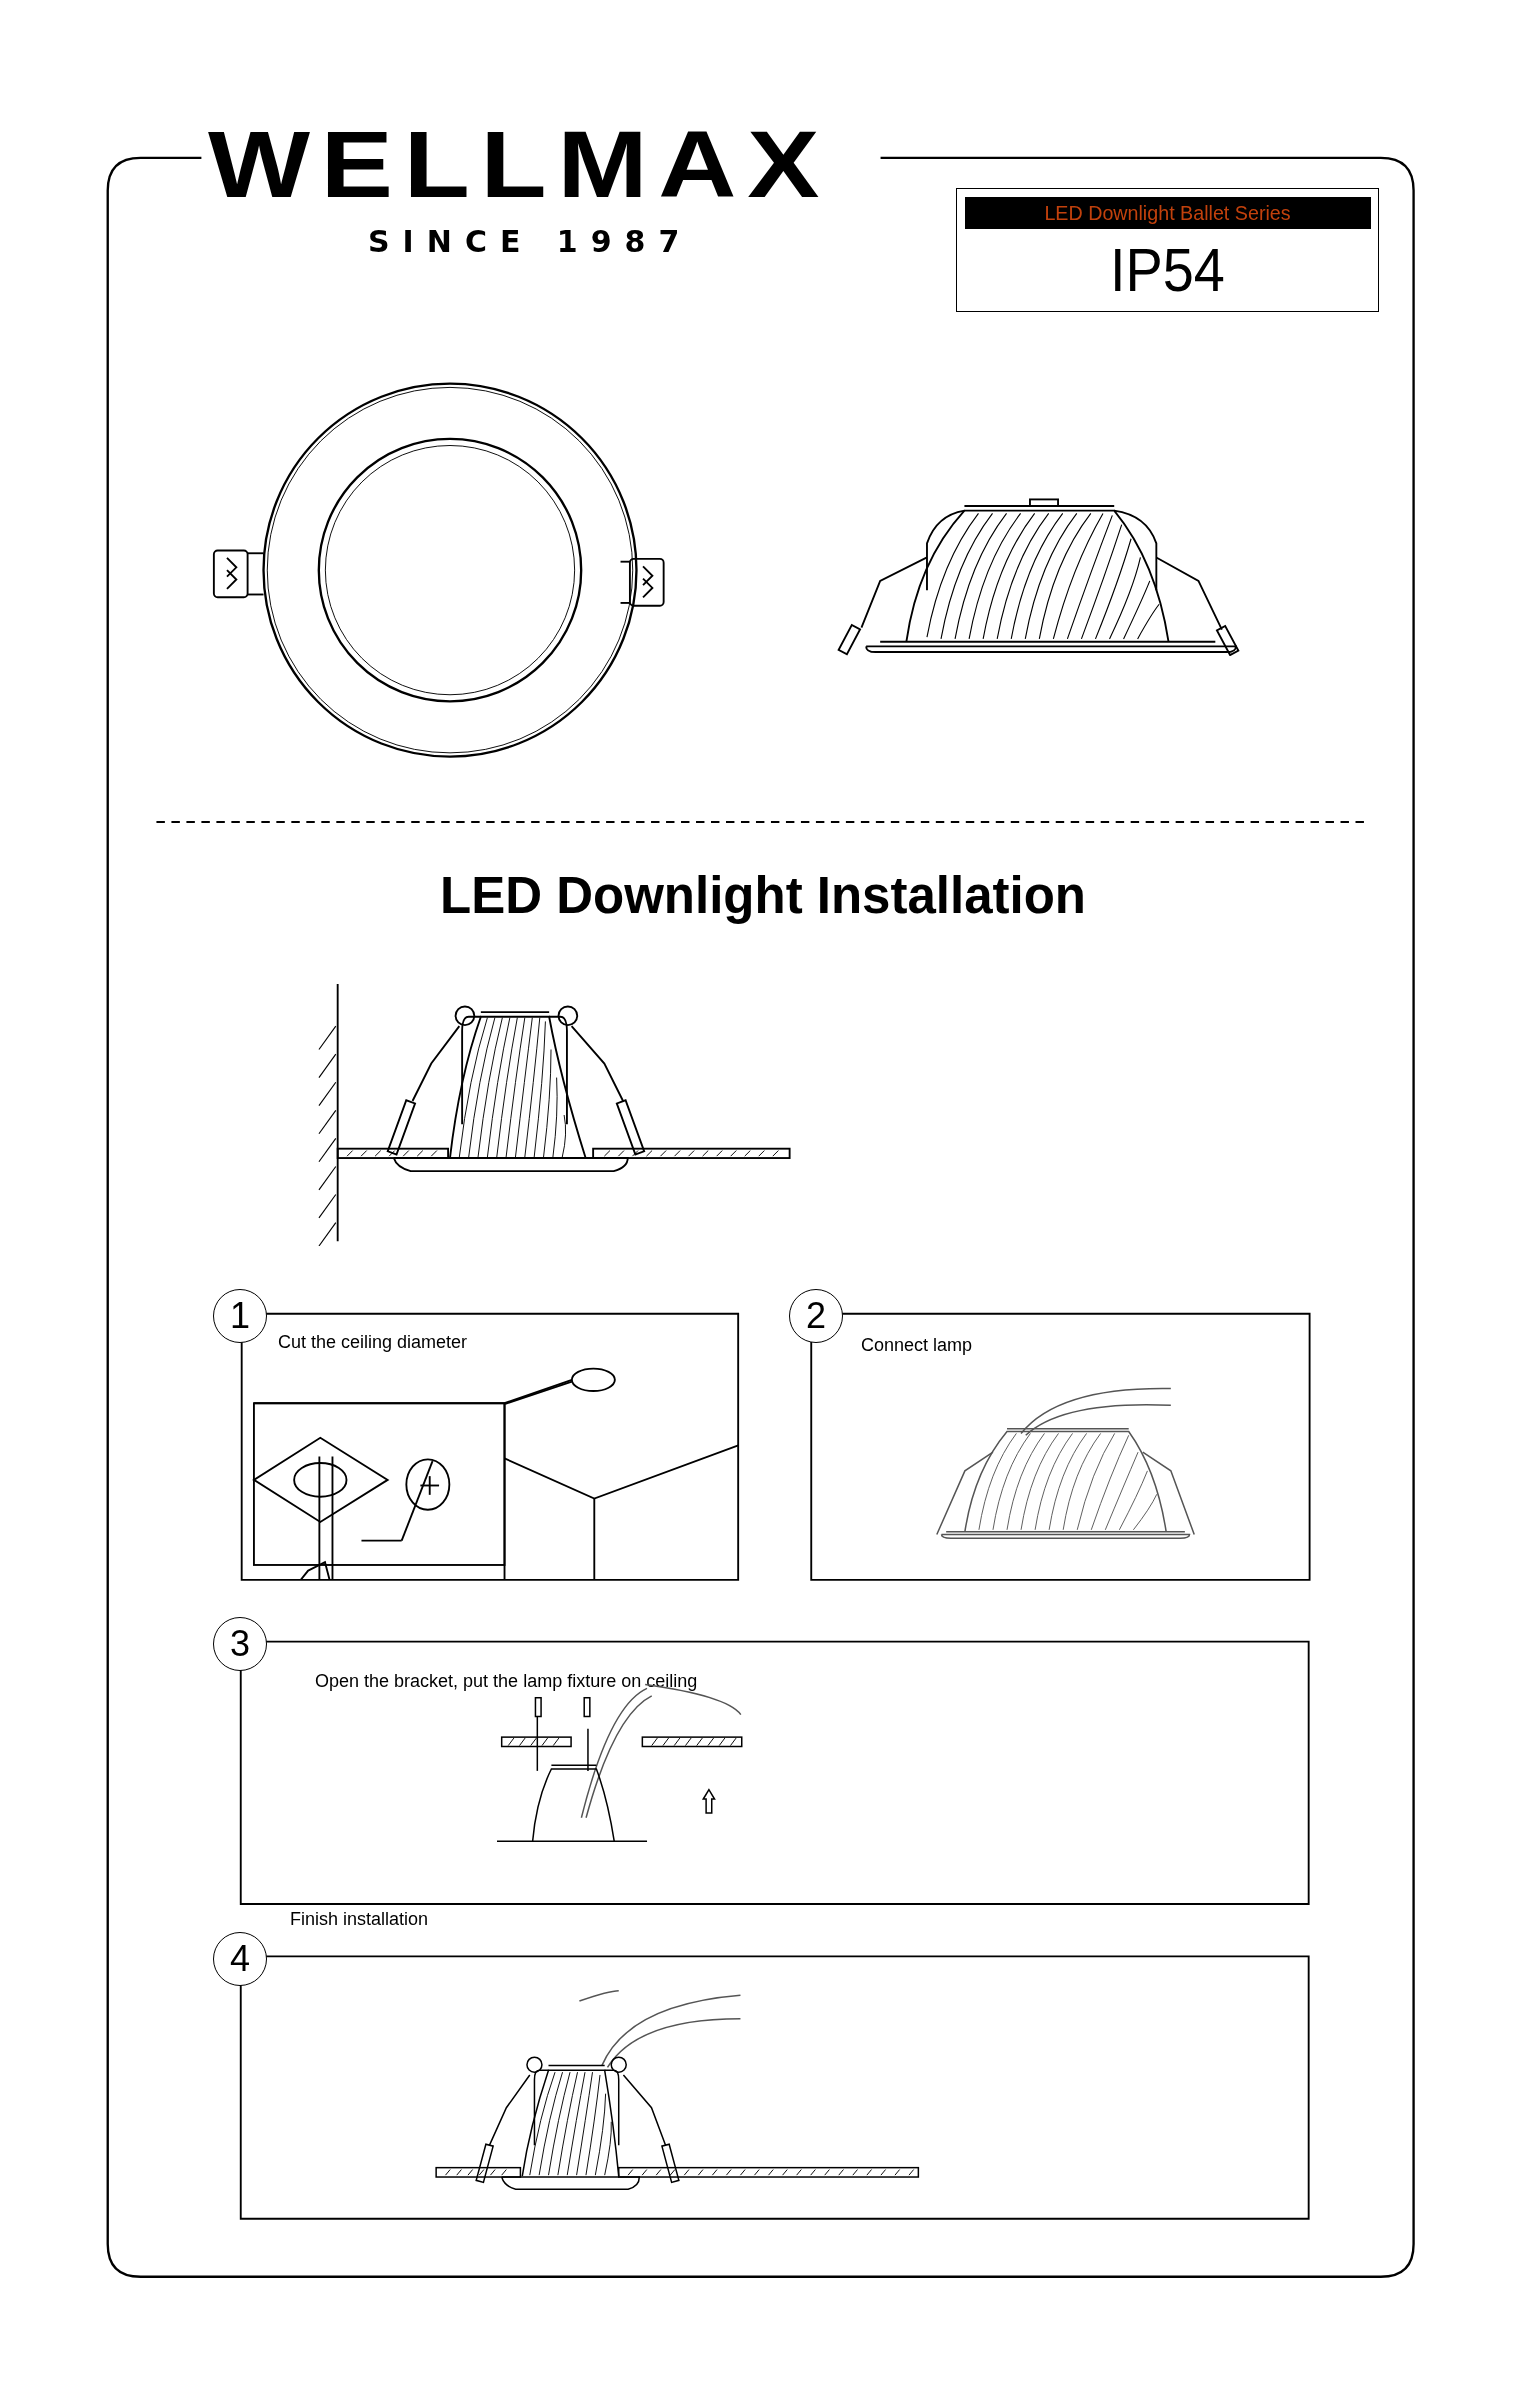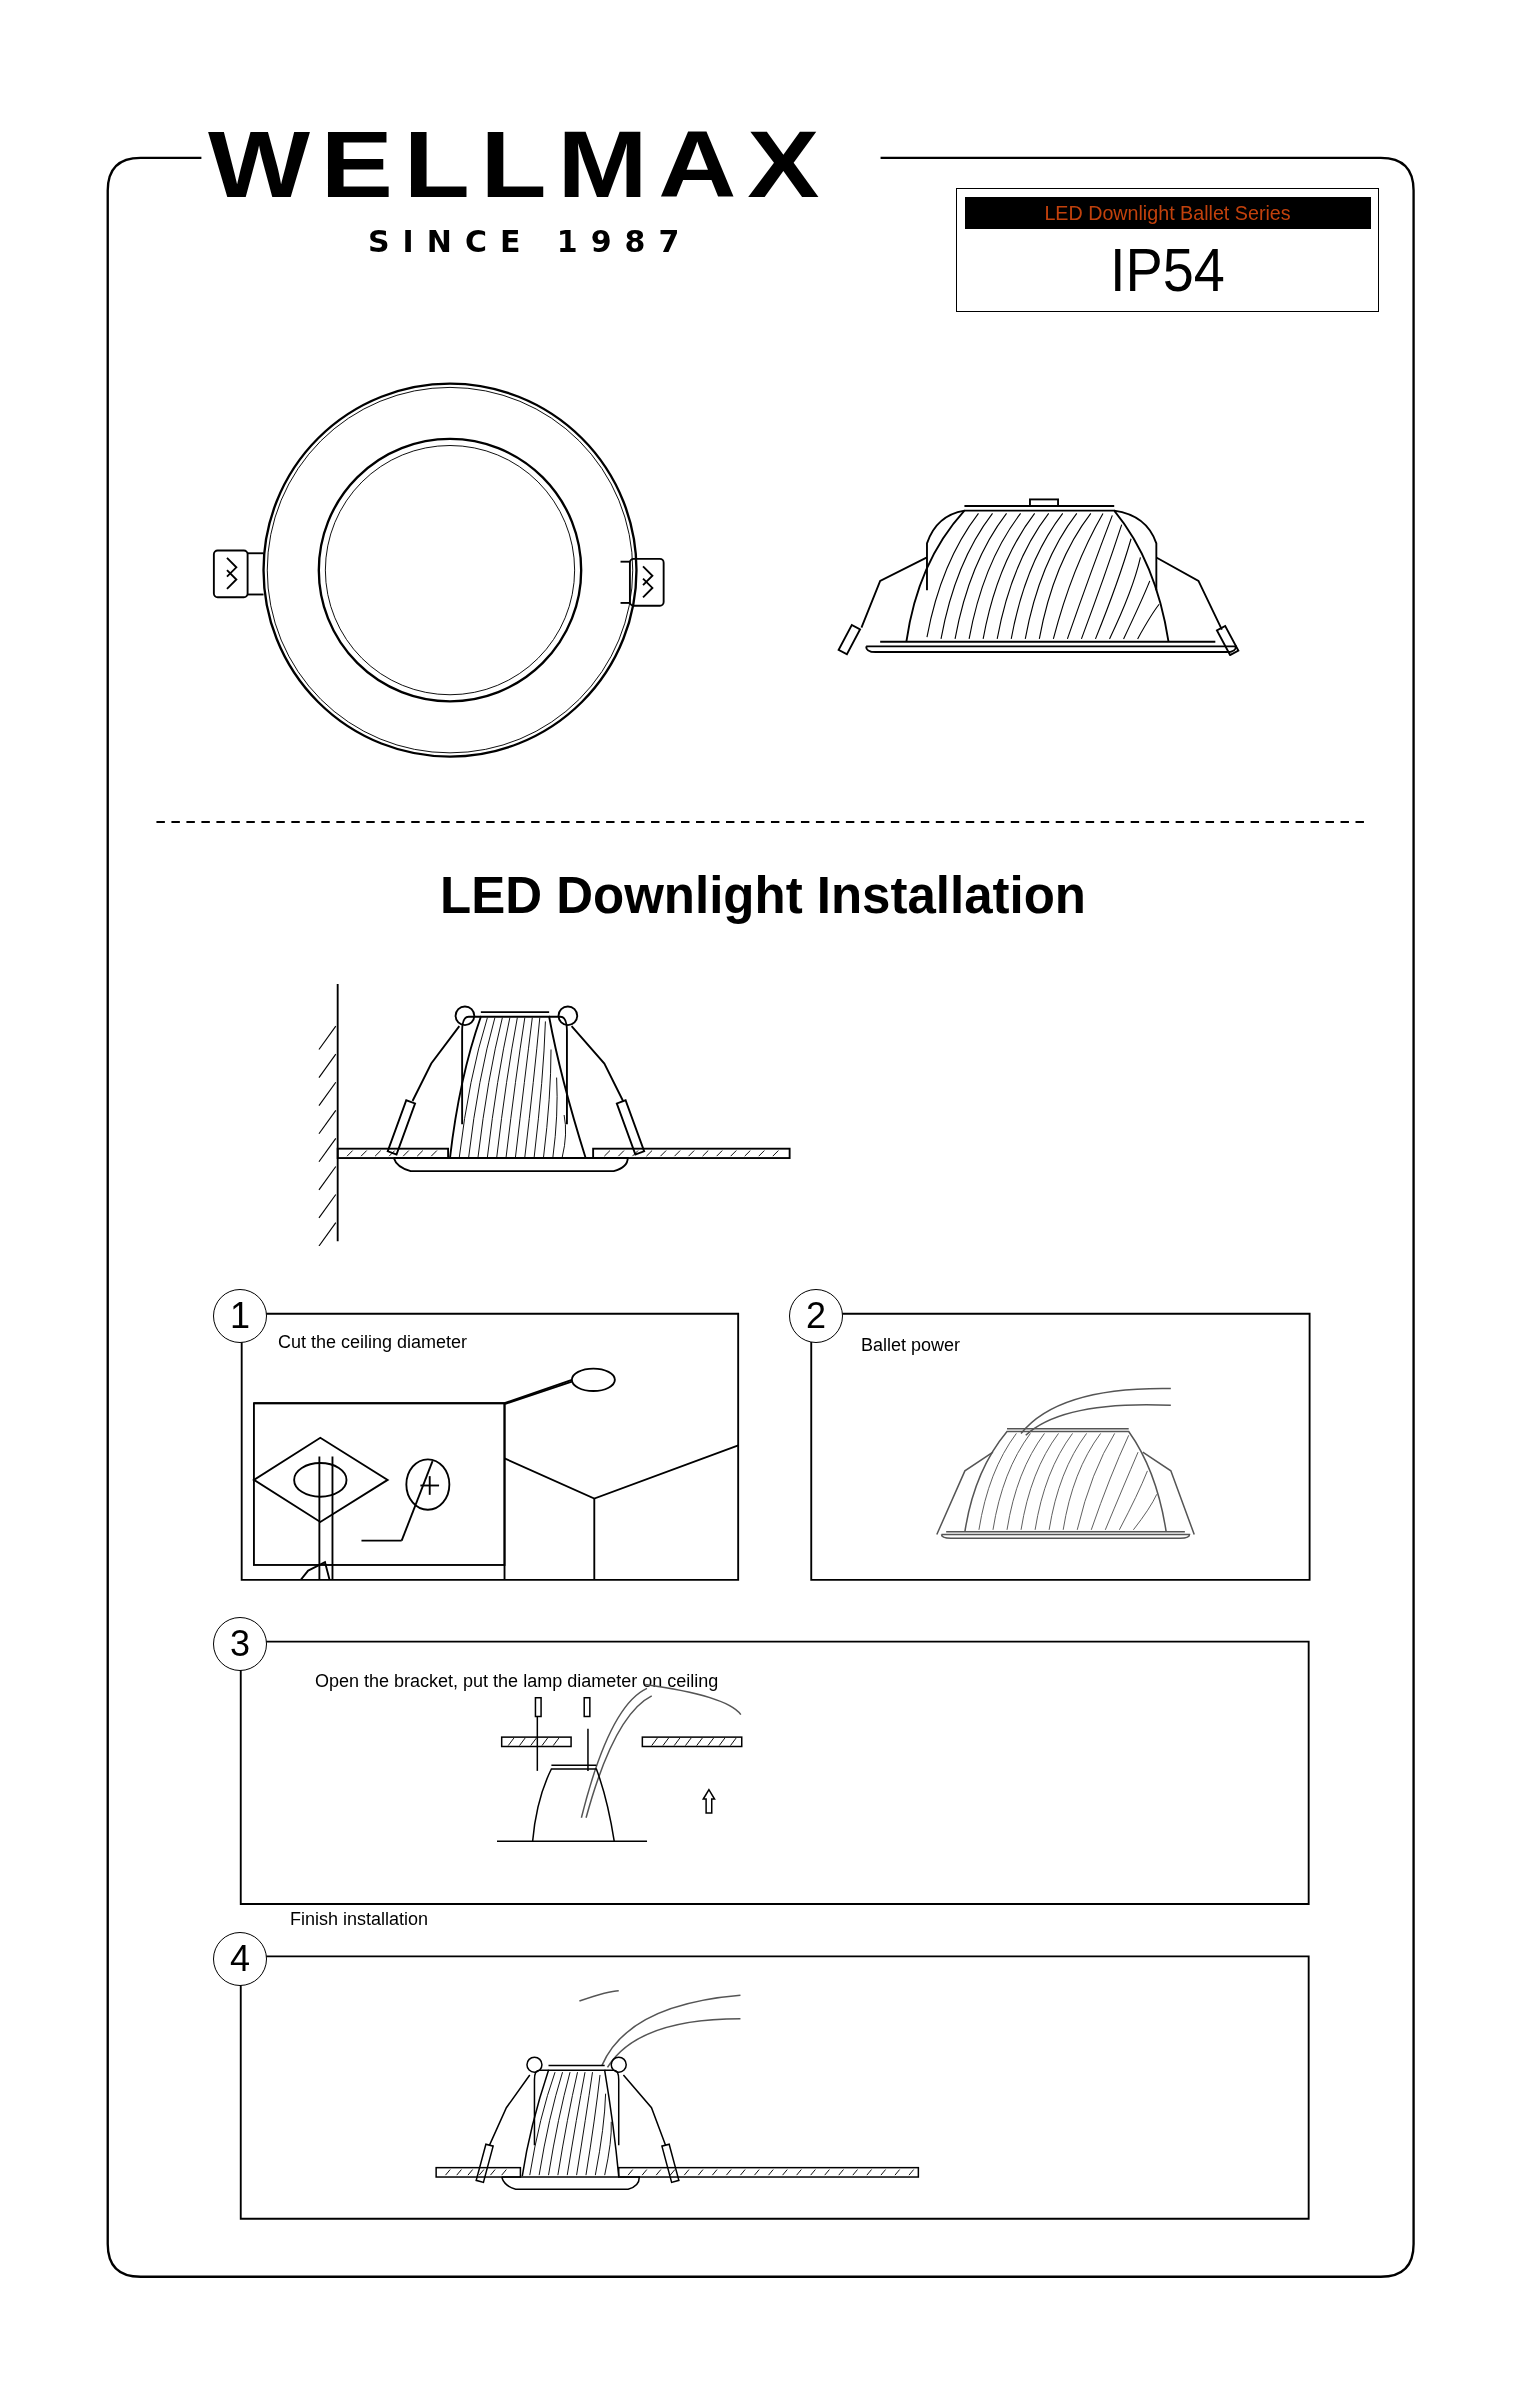--- a/index.html
+++ b/index.html
@@ -180,21 +180,21 @@
     <polygon points="70,222 88,213 95,240 62,232"></polygon>
     <ellipse cx="198" cy="130" rx="23" ry="27"></ellipse>
     <line x1="203" y1="105" x2="170" y2="190"></line>
     <line x1="190" y1="131" x2="210" y2="131"></line>
       <line x1="200" y1="121" x2="200" y2="141"></line>
     <polyline points="170,190 127,190"></polyline>
   </g>
 </svg>
 
 <div class="abs step-num" style="left:789px;top:1289px">2</div>
-<div class="abs step-text" style="left:861px;top:1335px">Ballet power</div>
+<div class="abs step-text" style="left:861px;top:1335px">Connect lamp</div>
 <svg class="abs" style="left:890px;top:1377px" width="337" height="169" viewBox="0 0 360 180">
   <g fill="none" stroke="#555" stroke-width="1.6">
     <path d="M 140 60 Q 180 10 300 12"></path>
       <path d="M 145 62 Q 185 25 300 30"></path>
     <path d="M 60 165 L 315 165"></path>
     <path d="M 55 168 L 320 168 Q 320 172 310 172 L 65 172 Q 55 172 55 168"></path>
     <path d="M 80 165 Q 90 100 125 58 L 255 58 Q 285 100 295 165"></path>
     <line x1="125" y1="55" x2="255" y2="55"></line>
     <polyline points="110,80 80,100 50,168"></polyline>
     <polyline points="270,80 300,100 325,168"></polyline>
@@ -209,21 +209,21 @@
     <path d="M 185 163 Q 195 100 225 60"></path>
       <path d="M 200 163 Q 215 100 240 60"></path>
       <path d="M 215 163 Q 235 105 255 62"></path>
     <path d="M 230 163 Q 250 115 265 80"></path>
       <path d="M 245 163 Q 265 125 275 100"></path>
       <path d="M 260 163 Q 278 140 285 125"></path>
   </g>
 </svg>
 
 <div class="abs step-num" style="left:213px;top:1617px">3</div>
-<div class="abs step-text" style="left:315px;top:1671px">Open the bracket, put the lamp diameter on ceiling</div>
+<div class="abs step-text" style="left:315px;top:1671px">Open the bracket, put the lamp fixture on ceiling</div>
 <svg class="abs" style="left:497px;top:1677px" width="572" height="169" viewBox="0 0 610 180">
   <g fill="none" stroke="#000" stroke-width="1.6">
     <rect x="5" y="64" width="74" height="10"></rect>
     <rect x="155" y="64" width="106" height="10"></rect>
     <path d="M 158 8 Q 245 20 260 40" stroke="#555"></path>
     <path d="M 90 150 Q 120 30 160 12" stroke="#555"></path>
     <path d="M 95 150 Q 125 40 165 20" stroke="#555"></path>
     <rect x="-4" y="0" width="6" height="20" transform="translate(200 -15) translate(-103 37)"></rect>
     <rect x="-4" y="0" width="6" height="20" transform="translate(45 22)"></rect>
     <line x1="97" y1="55" x2="97" y2="100"></line>

